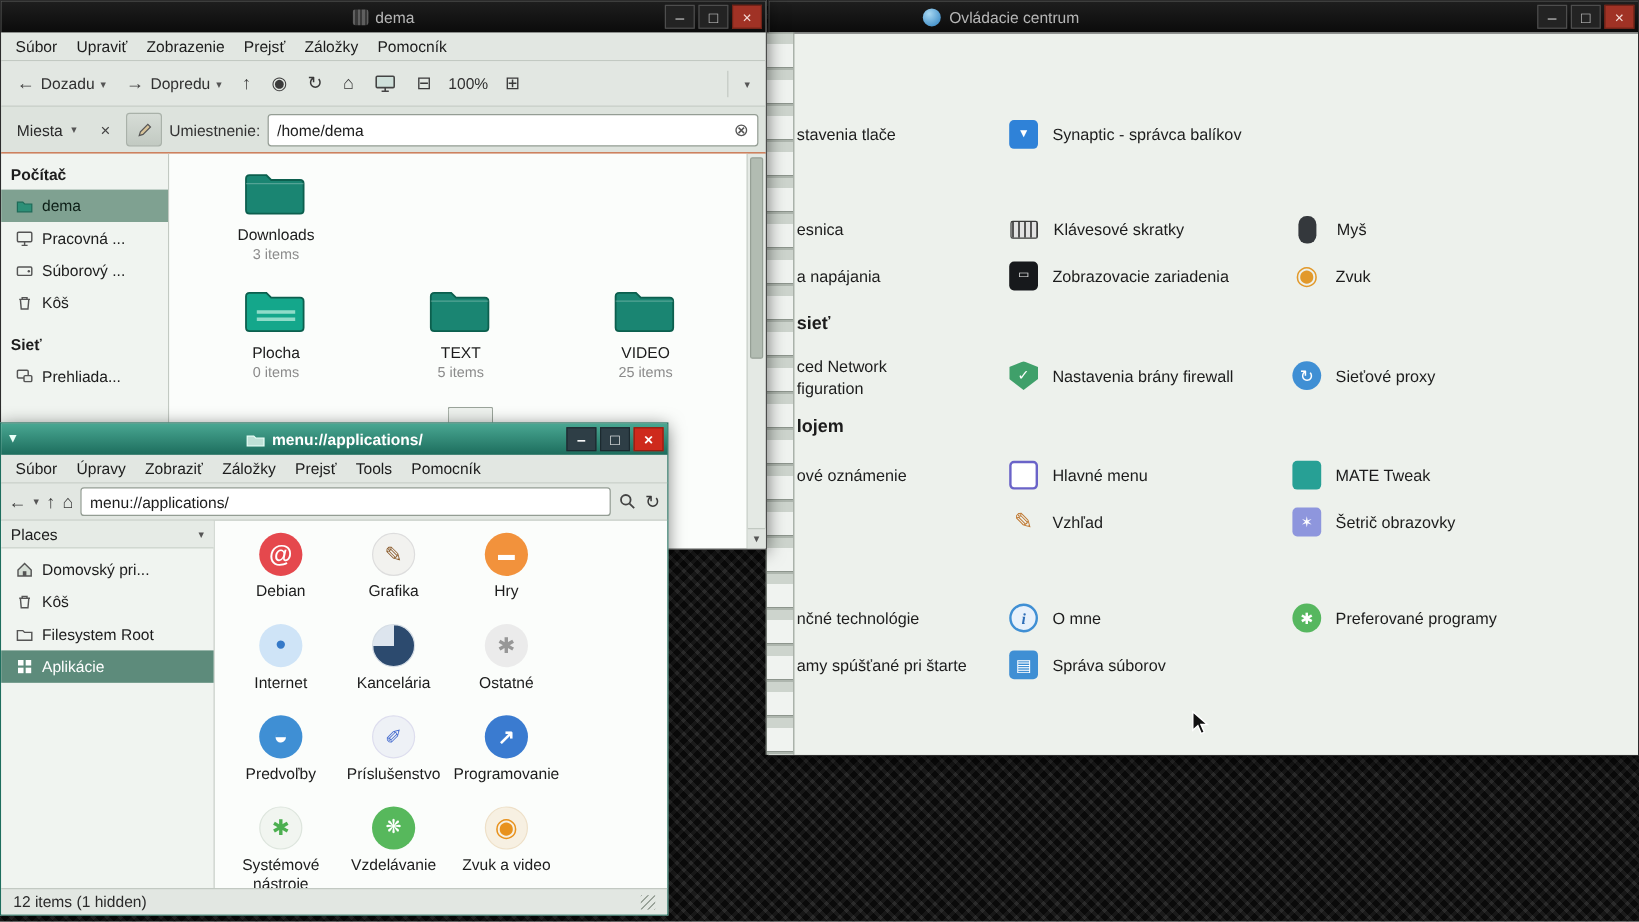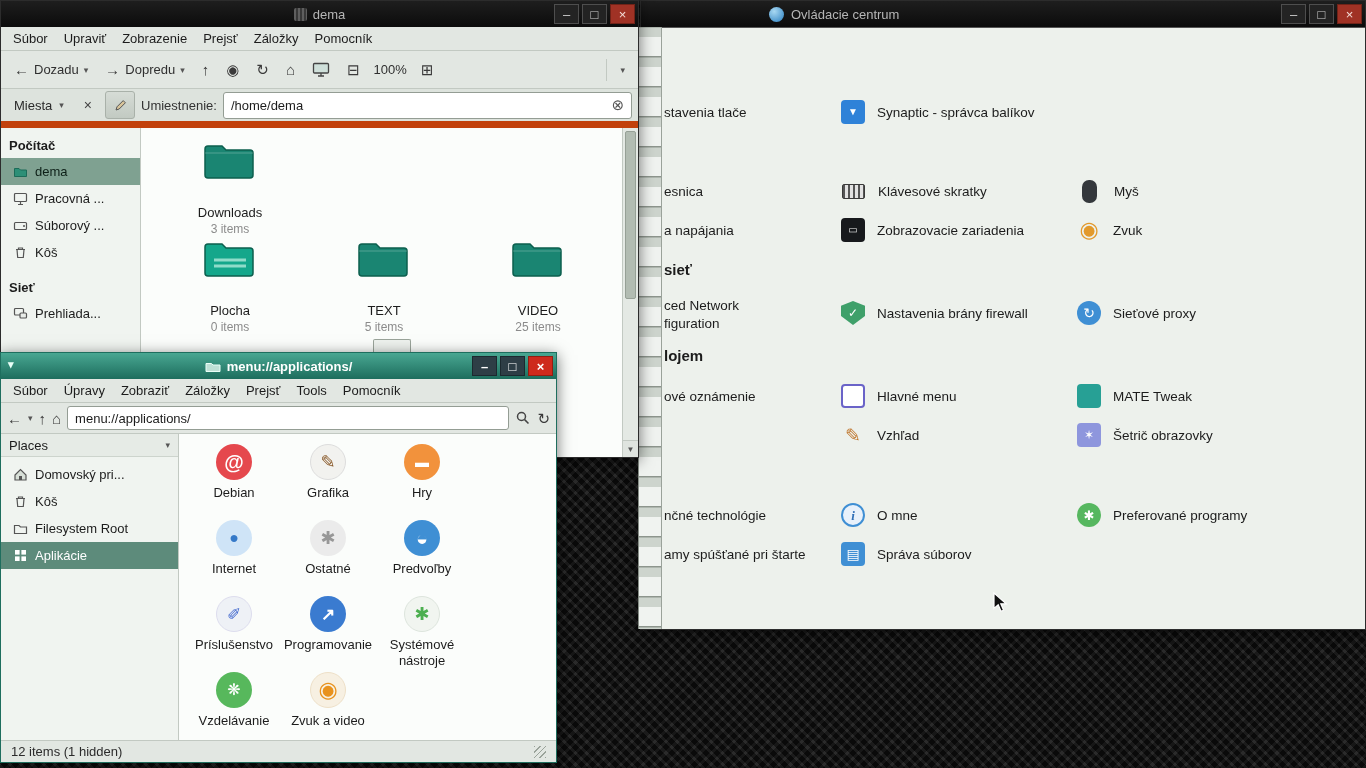--- a/index.html
+++ b/index.html
@@ -27,41 +27,41 @@
   
   .menubar{display:flex;align-items:center;height:24px;background:#e2e7e2;border-bottom:1px solid #c2c9c2;padding-left:4px}
   .menu-item{padding:0 8px;line-height:24px;cursor:default}
   .toolbar{display:flex;align-items:center;height:38px;background:#e2e7e2;border-bottom:1px solid #c2c9c2;padding:0 6px;gap:3px}
   .tool-btn{display:flex;align-items:center;gap:5px;padding:5px 7px;border-radius:3px;color:#303030}
   .ic{font-size:15px;line-height:1;color:#3a3a3a}
   .caret{font-size:9px;color:#555}
   .tool-sep{width:1px;height:22px;background:#c2c9c2;margin:0 3px}
   .zoom-label{padding:0 4px;color:#303030}
   
-  .locbar{display:flex;align-items:center;height:39px;background:#dde3dd;border-bottom:7px solid #c2410c;padding:0 6px;gap:6px}
+  .locbar{display:flex;align-items:center;height:39px;background:#dde3dd;border-bottom:1px solid #c2410c;padding:0 6px;gap:6px}
   .places-btn{display:flex;align-items:center;gap:7px;padding:5px 7px;color:#2a2a2a}
   .x-btn{padding:2px 7px;font-size:14px;color:#444}
   .pencil-btn{width:30px;height:28px;border:1px solid #a9b1a9;border-radius:3px;background:linear-gradient(#d6dcd6,#c2cac2);display:flex;align-items:center;justify-content:center}
   .loc-label{color:#333}
   .entry{flex:1;height:27px;background:#fff;border:1px solid #949d94;border-radius:3px;display:flex;align-items:center;padding:0 7px;gap:5px}
   .entry input{flex:1;border:none;outline:none;background:transparent;font-family:"Liberation Sans",sans-serif;font-size:13px;color:#1c1c1c}
   .clear-ic{color:#555;font-size:15px}
   
   .fm-body{position:absolute;left:0;right:0;display:flex}
   .sidebar{background:#f0f4f0;border-right:1px solid #c2c9c2;padding-top:4px}
   .side-head{font-weight:bold;height:26px;display:flex;align-items:center;padding:0 8px;gap:6px}
   .side-row{display:flex;align-items:center;gap:7px;height:27px;padding:0 6px 0 12px;cursor:pointer;white-space:nowrap;overflow:hidden}
   .side-row.sel1{background:#7fa191;color:#0d1f17}
   .side-row.sel2{background:#5d8b7b;color:#fff}
   .main{flex:1;background:#fbfdfb;position:relative;overflow:hidden}
   .scrollbar{width:16px;background:#e4e9e4;border-left:1px solid #c2c9c2;display:flex;flex-direction:column;align-items:stretch}
   .sb-thumb{margin:3px 2px;height:168px;background:#b2bcb2;border:1px solid #96a096;border-radius:2px}
   .sb-btn{margin-top:auto;height:17px;display:flex;align-items:center;justify-content:center;font-size:8px;color:#555;border-top:1px solid #c2c9c2;background:#dfe4df}
   .fcell{position:absolute;width:150px;display:flex;flex-direction:column;align-items:center;cursor:pointer}
-  .fname{margin-top:21px}
+  .fname{margin-top:4px}
   .fcount{color:#8b8b8b;font-size:12px;margin-top:2px}
   .frag{position:absolute;background:#eef2ee;border:1px solid #9aa49a;border-bottom:none;border-radius:2px 2px 0 0}
   
   .toolbar2{display:flex;align-items:center;height:31px;background:#e2e7e2;border-bottom:1px solid #c2c9c2;padding:0 6px;gap:6px}
   .places-head{height:23px;display:flex;align-items:center;padding:0 8px;background:#e6ebe6;border-bottom:1px solid #cdd4cd}
   .places-head .caret{margin-left:auto}
   .appgrid{position:absolute;inset:0 16px 0 0;display:flex;flex-wrap:wrap;align-content:flex-start;padding:10px 0 0 8px}
   .acell{width:94px;height:76px;display:flex;flex-direction:column;align-items:center;cursor:pointer}
   .app-ic{width:36px;height:36px;border-radius:50%;display:flex;align-items:center;justify-content:center;font-size:18px;line-height:1;flex:none}
   .aname{margin-top:5px;text-align:center;line-height:1.25}
@@ -444,20 +444,24 @@
             </div>
           <div class="acell">
               <span class="app-ic ai-2">▬</span>
               <span class="aname">Hry</span>
             </div>
           <div class="acell">
               <span class="app-ic ai-3">●</span>
               <span class="aname">Internet</span>
             </div>
           <div class="acell">
+              <span class="app-ic ai-4"></span>
+              <span class="aname">Kancelária</span>
+            </div>
+          <div class="acell">
               <span class="app-ic ai-5">✱</span>
               <span class="aname">Ostatné</span>
             </div>
           <div class="acell">
               <span class="app-ic ai-6">◒</span>
               <span class="aname">Predvoľby</span>
             </div>
           <div class="acell">
               <span class="app-ic ai-7">✐</span>
               <span class="aname">Príslušenstvo</span>

